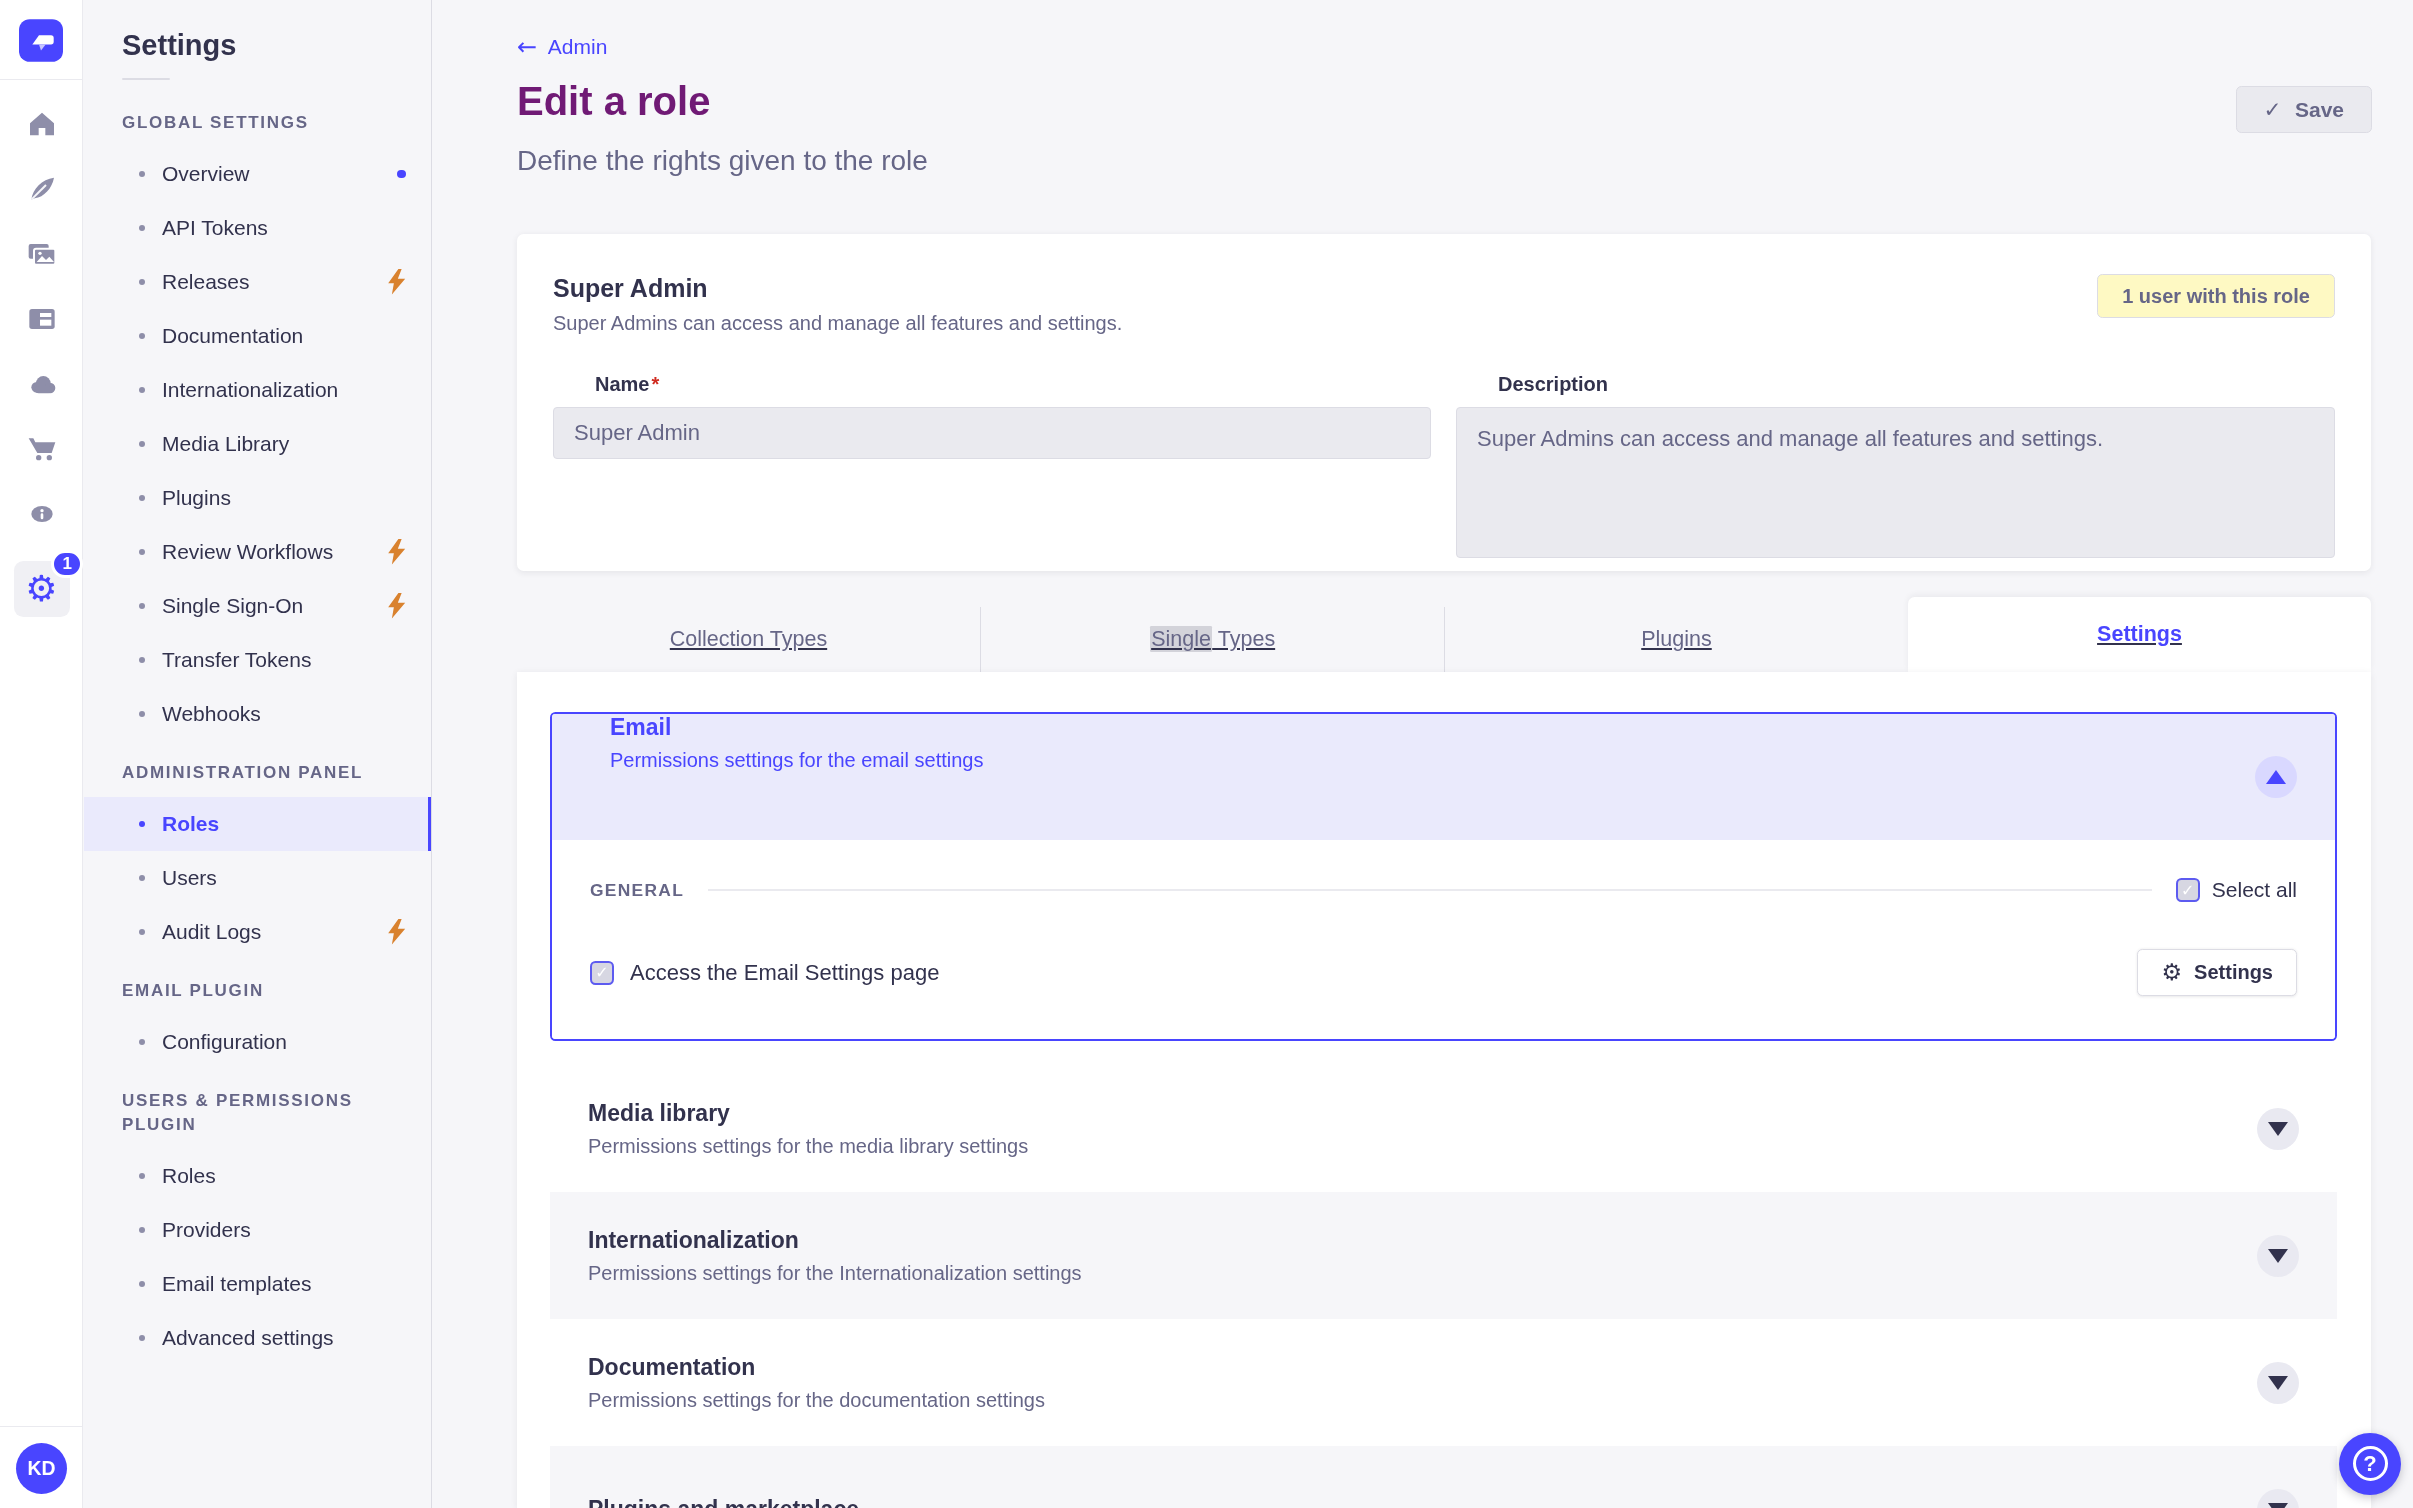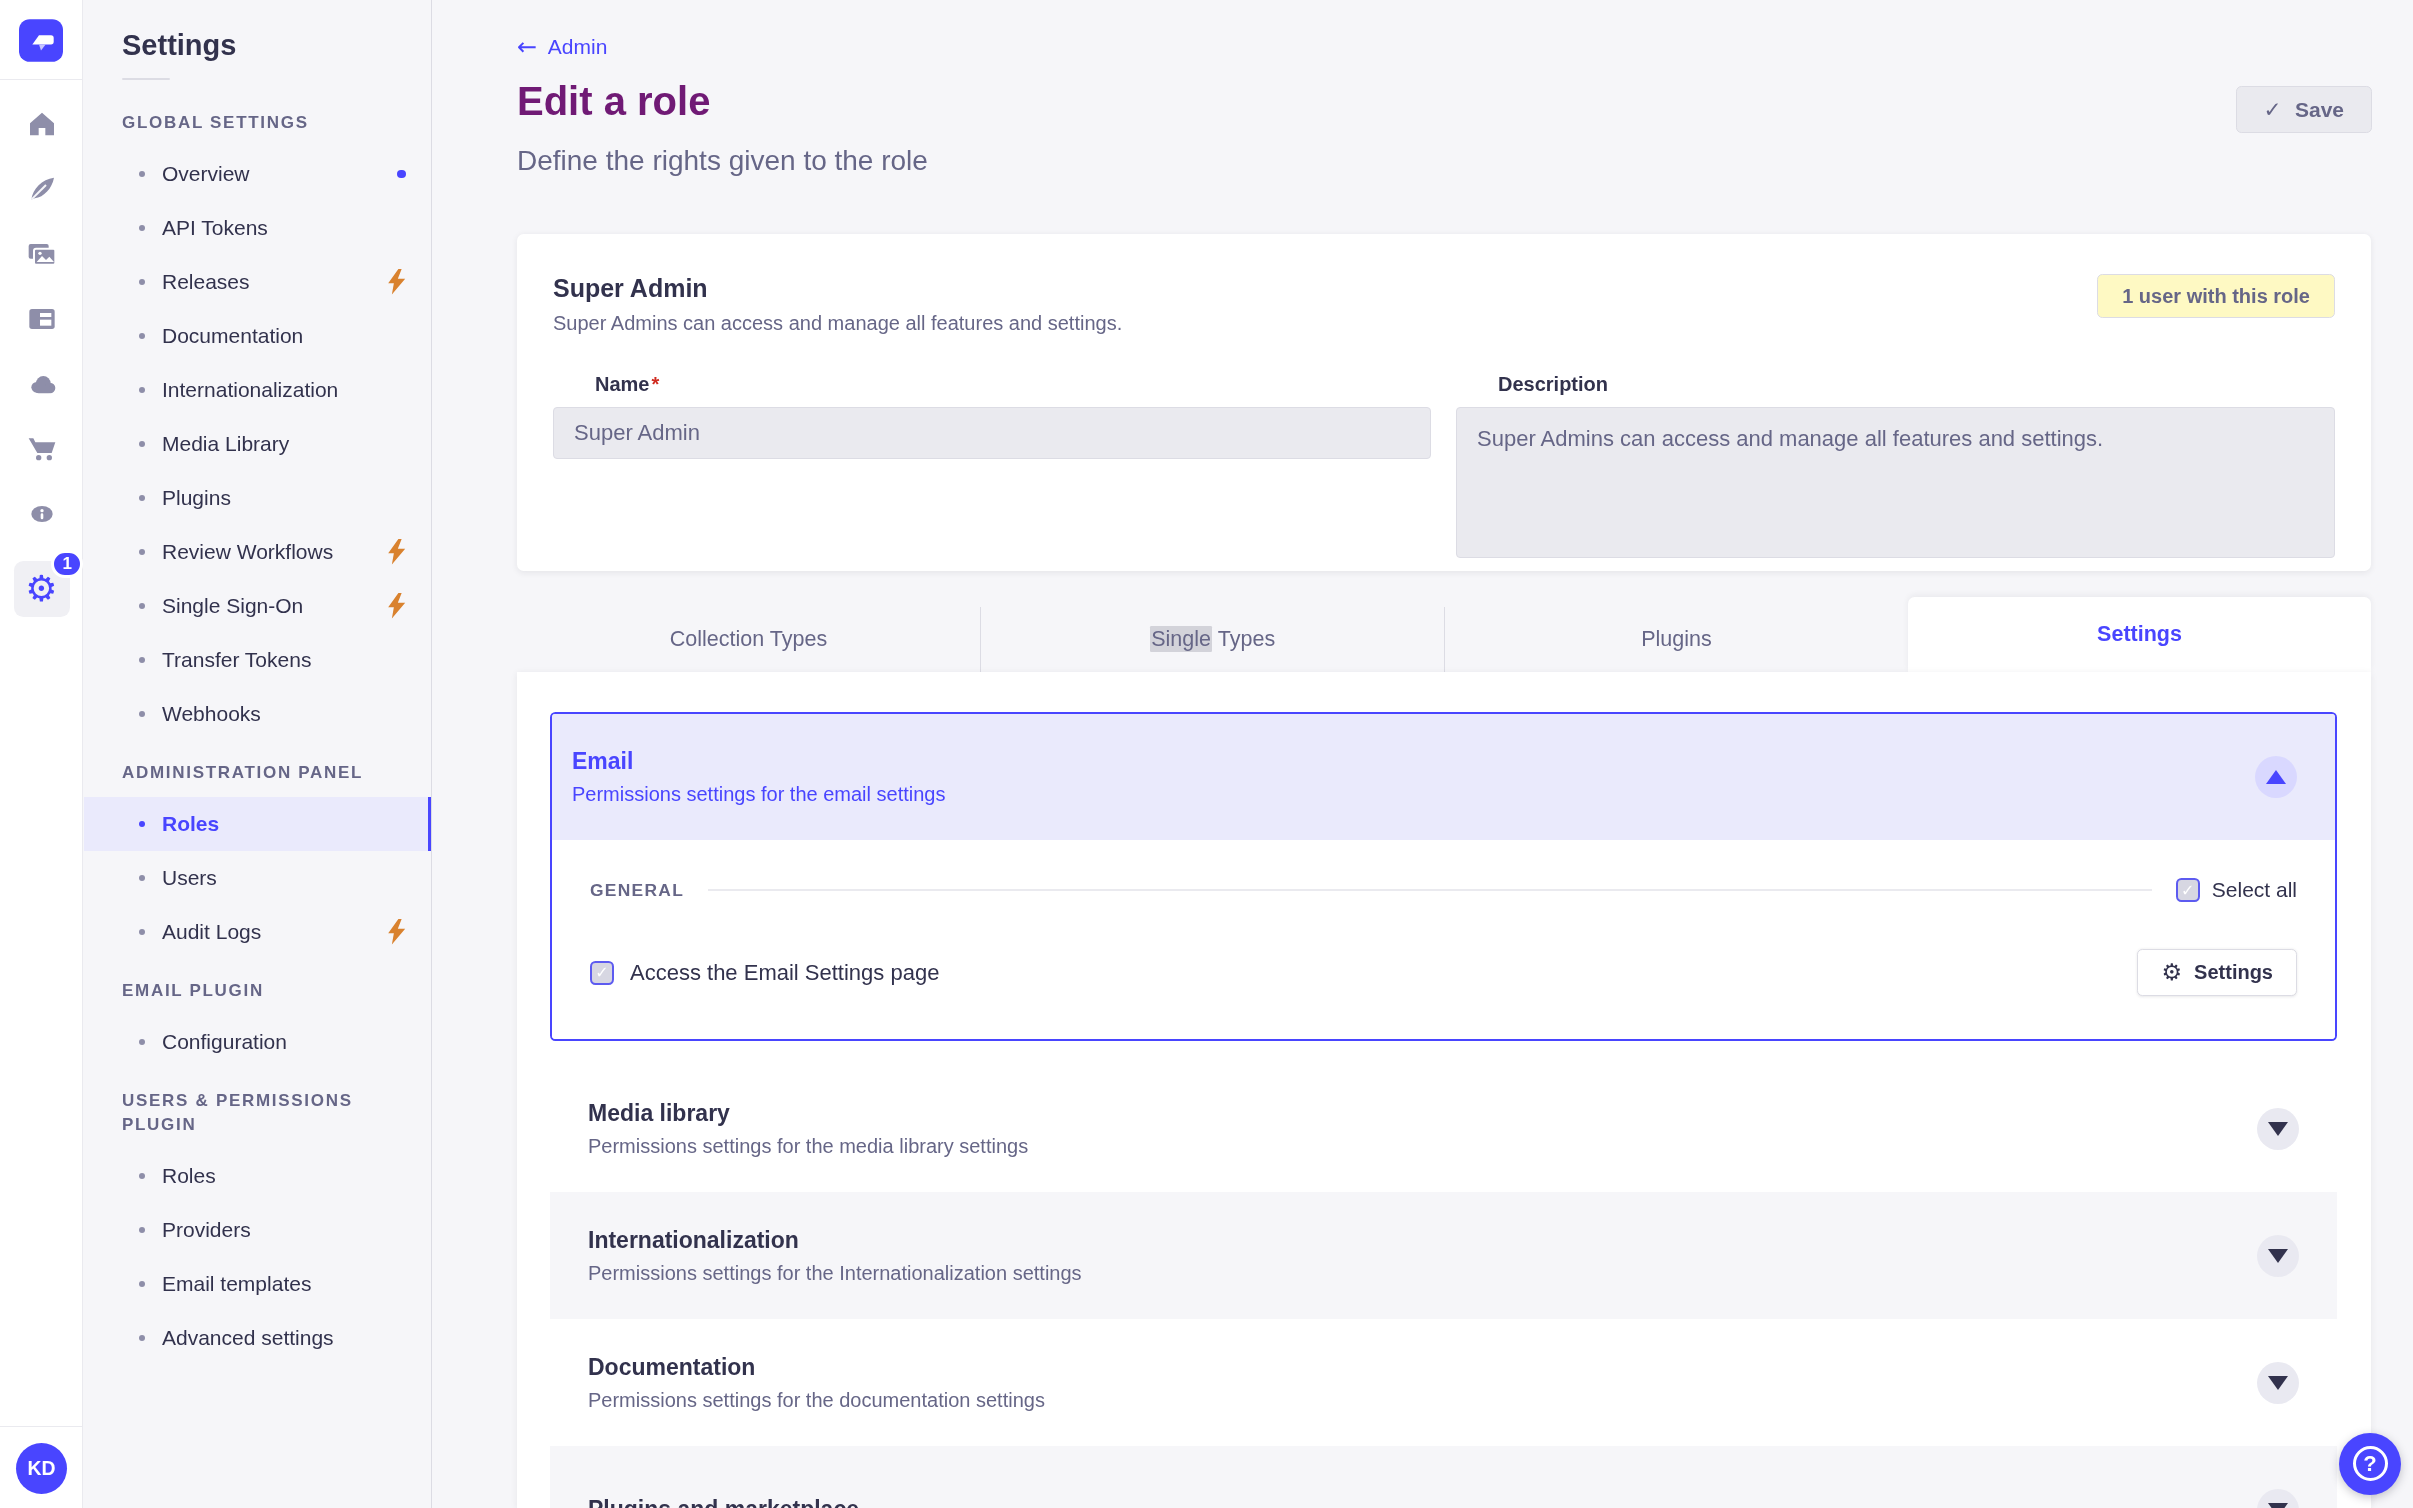--- a/index.html
+++ b/index.html
@@ -57,31 +57,31 @@
   .users-btn { height:44px; padding:0 24px; background:#fef9c3; border:0.7px solid #dcdce4; border-radius:5.4px; font-size:20px; font-weight:700; color:#666687; display:flex; align-items:center; cursor:pointer; }
   .fields-row { display:flex; gap:25px; margin-top:38px; }
   .field-col1 { width:878px; flex:none; }
   .field-col2 { flex:1; }
   .field-label { font-size:20px; font-weight:700; color:#32324d; margin-bottom:10.7px;margin-left:42px; }
   .req { color:#d02b20; margin-left:2px; }
   .txt-input { width:100%; height:52px; background:#eaeaef; border:0.7px solid #dcdce4; border-radius:4px; padding:0 20px; font-family:"Liberation Sans",sans-serif; font-size:22px; color:#666687; }
   .txt-area { width:100%; height:151px; background:#eaeaef; border:0.7px solid #dcdce4; border-radius:4px; padding:16px 20px; font-family:"Liberation Sans",sans-serif; font-size:22px; color:#666687; resize:none; line-height:1.4; }
 
   
-  .tabs { position:absolute; left:85px; top:607px; width:1854px; height:65px; display:flex; align-items:flex-end; }
+  .tabs { position:absolute; left:85px; top:607px; width:1854px; height:65px; display:flex; align-items:flex-end;text-decoration:underline; }
   .tab { flex:1; height:65px; display:flex; align-items:center; justify-content:center; background:#f6f6f9; color:#666687; font-size:21.5px; cursor:pointer; }
   .tab.b1 { border-top-left-radius:6.7px; border-right:0.7px solid #dcdce4; }
   .tab.b2 { border-right:0.7px solid #dcdce4; }
   .tab.active { background:#ffffff; color:#4945ff; font-weight:700; height:75px; border-radius:6.7px 6.7px 0 0; box-shadow:0 -2px 6.7px rgba(33,33,52,.06); border:none; }
   .sel-hl { background:#d3d3da; border-radius:1.3px; padding:1.3px 1.3px; }
   .panel { position:absolute; left:85px; top:672px; width:1854px; height:837px; background:#fff; box-shadow:0 1.3px 6.7px rgba(33,33,52,.08); padding:40px 34px 0 33px; overflow:hidden; }
 
   
   .email-acc { border:2px solid #4945ff; border-radius:5.4px; }
-  .email-head { height:126px; background:#eaeafc; border-radius:3.4px 3.4px 0 0; display:flex; align-items:center; padding:0 20px; position:relative; cursor:pointer; }
+  .email-head { height:126px; background:#eaeafc; border-radius:3.4px 3.4px 0 0; display:flex; align-items:flex-start; padding:0 58px; position:relative; cursor:pointer; }
   .email-title { font-size:23px; font-weight:700; color:#4945ff; }
   .email-sub { margin-top:8px; font-size:20px; color:#4945ff; }
   .toggle { position:absolute; right:38px; top:50%; transform:translateY(-50%); width:42px; height:42px; border-radius:50%; display:flex; align-items:center; justify-content:center; cursor:pointer; }
   .toggle.purple { background:#d9d8ff; }
   .toggle.gray { background:#e9e9f1; }
   .tri-up { width:0; height:0; border-left:10px solid transparent; border-right:10px solid transparent; border-bottom:14px solid #4945ff; }
   .tri-down { width:0; height:0; border-left:10px solid transparent; border-right:10px solid transparent; border-top:14px solid #32324d; }
   .email-body { background:#fff; border-radius:0 0 3.4px 3.4px; padding:38px 38px 43px; }
   .general-row { display:flex; align-items:center; }
   .general-label { font-size:17.4px; font-weight:700; color:#666687; letter-spacing:1.3px; flex:none; }

